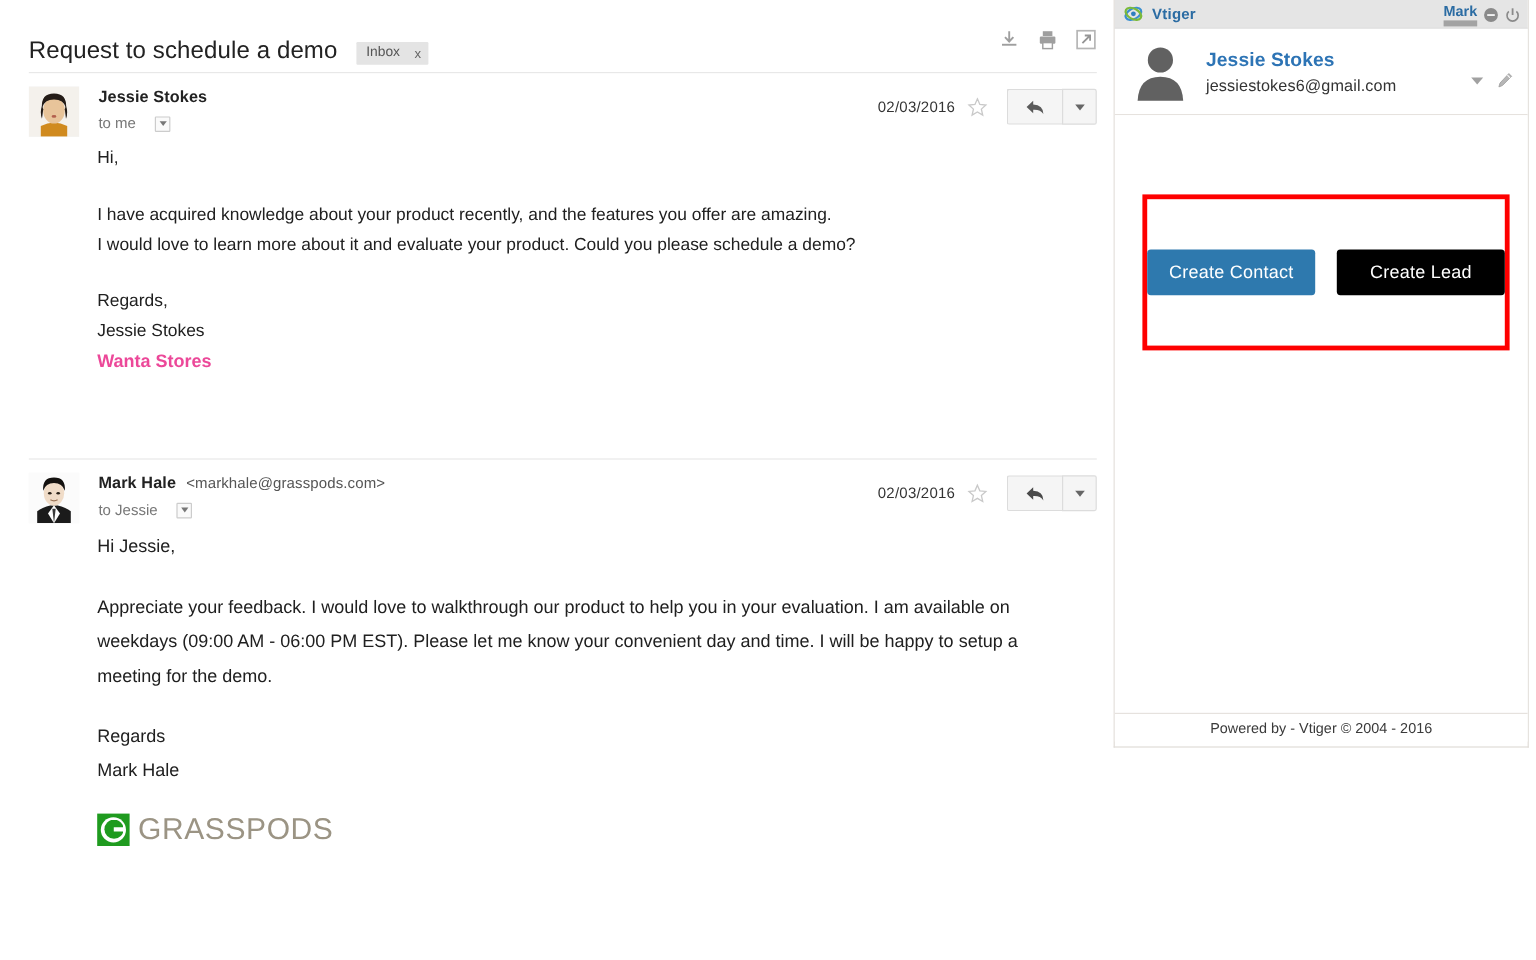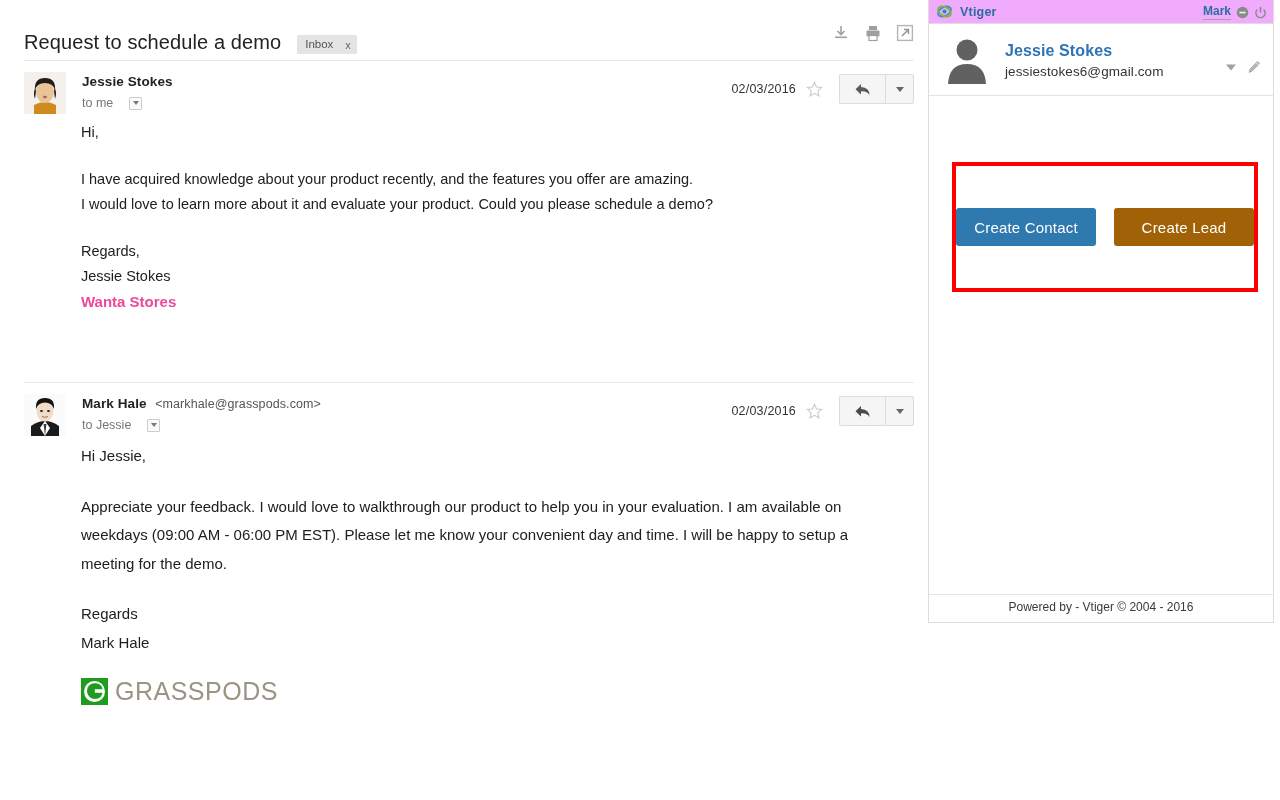--- a/index.html
+++ b/index.html
@@ -124,33 +124,33 @@
 
   
   .vtiger-panel {
     position: absolute; left: 928px; top: 0;
     width: 346px; height: 623px;
     background: #ffffff;
     border: 1px solid #e0dcd8;
     border-top: none;
   }
   .vt-titlebar {
-    height: 24px; background: #f0abfc;
+    height: 24px; background: #e5e5e5;
     border-bottom: 1px solid #dedede;
     display:flex; align-items:center; padding: 0 6px 0 7px;
     position: relative;
   }
   .vt-logo { width: 17px; height: 15px; margin-right: 7px; }
   .vt-brand {
     font-size: 12.5px; font-weight: bold; color: #2b6ca3; letter-spacing:.2px;
   }
   .vt-right { position:absolute; right: 6px; top:0; height:24px; display:flex; align-items:center; gap:5px; }
   .vt-user {
     font-size: 12px; font-weight: bold; color: #2b6ca3;
-    border-bottom: 1px solid #a3a3a3; cursor: pointer; padding-bottom: 1px;
+    border-bottom: 5px solid #a3a3a3; cursor: pointer; padding-bottom: 1px;
   }
   .vt-ico { width: 13px; height: 13px; cursor:pointer; }
 
   .vt-contact {
     height: 72px; border-bottom: 1px solid #e6e2de;
     display:flex; align-items:center; padding: 0 10px 0 12px; position:relative;
     background:#fff;
   }
   .vt-avatar { width: 52px; height: 52px; flex: 0 0 52px; }
   .vt-cinfo { margin-left: 12px; }
@@ -169,21 +169,21 @@
     border: 4px solid #fe0000; background: #fff;
     display: flex; flex-direction: row; justify-content: center;
     align-items: center; gap: 18px;
   }
   .vt-btn {
     width: 276px; height: 38px; border: none; cursor: pointer;
     color: #ffffff; font-size: 15px; font-family: "Liberation Sans", sans-serif;
     border-radius: 3px; letter-spacing: .2px;
   }
   .btn-contact { background: #2e79ae; }
-  .btn-lead { background: #a16207; }
+  .btn-lead { background: #000000; }
 
   .vt-footer {
     position: absolute; left: 0; right: 0; bottom: 0; height: 24px;
     border-top: 1px solid #e6e2de;
     display:flex; align-items:center; justify-content:center;
     font-size: 12px; color: #3a3a3a;
   }
 </style>
 </head>
 <body>

